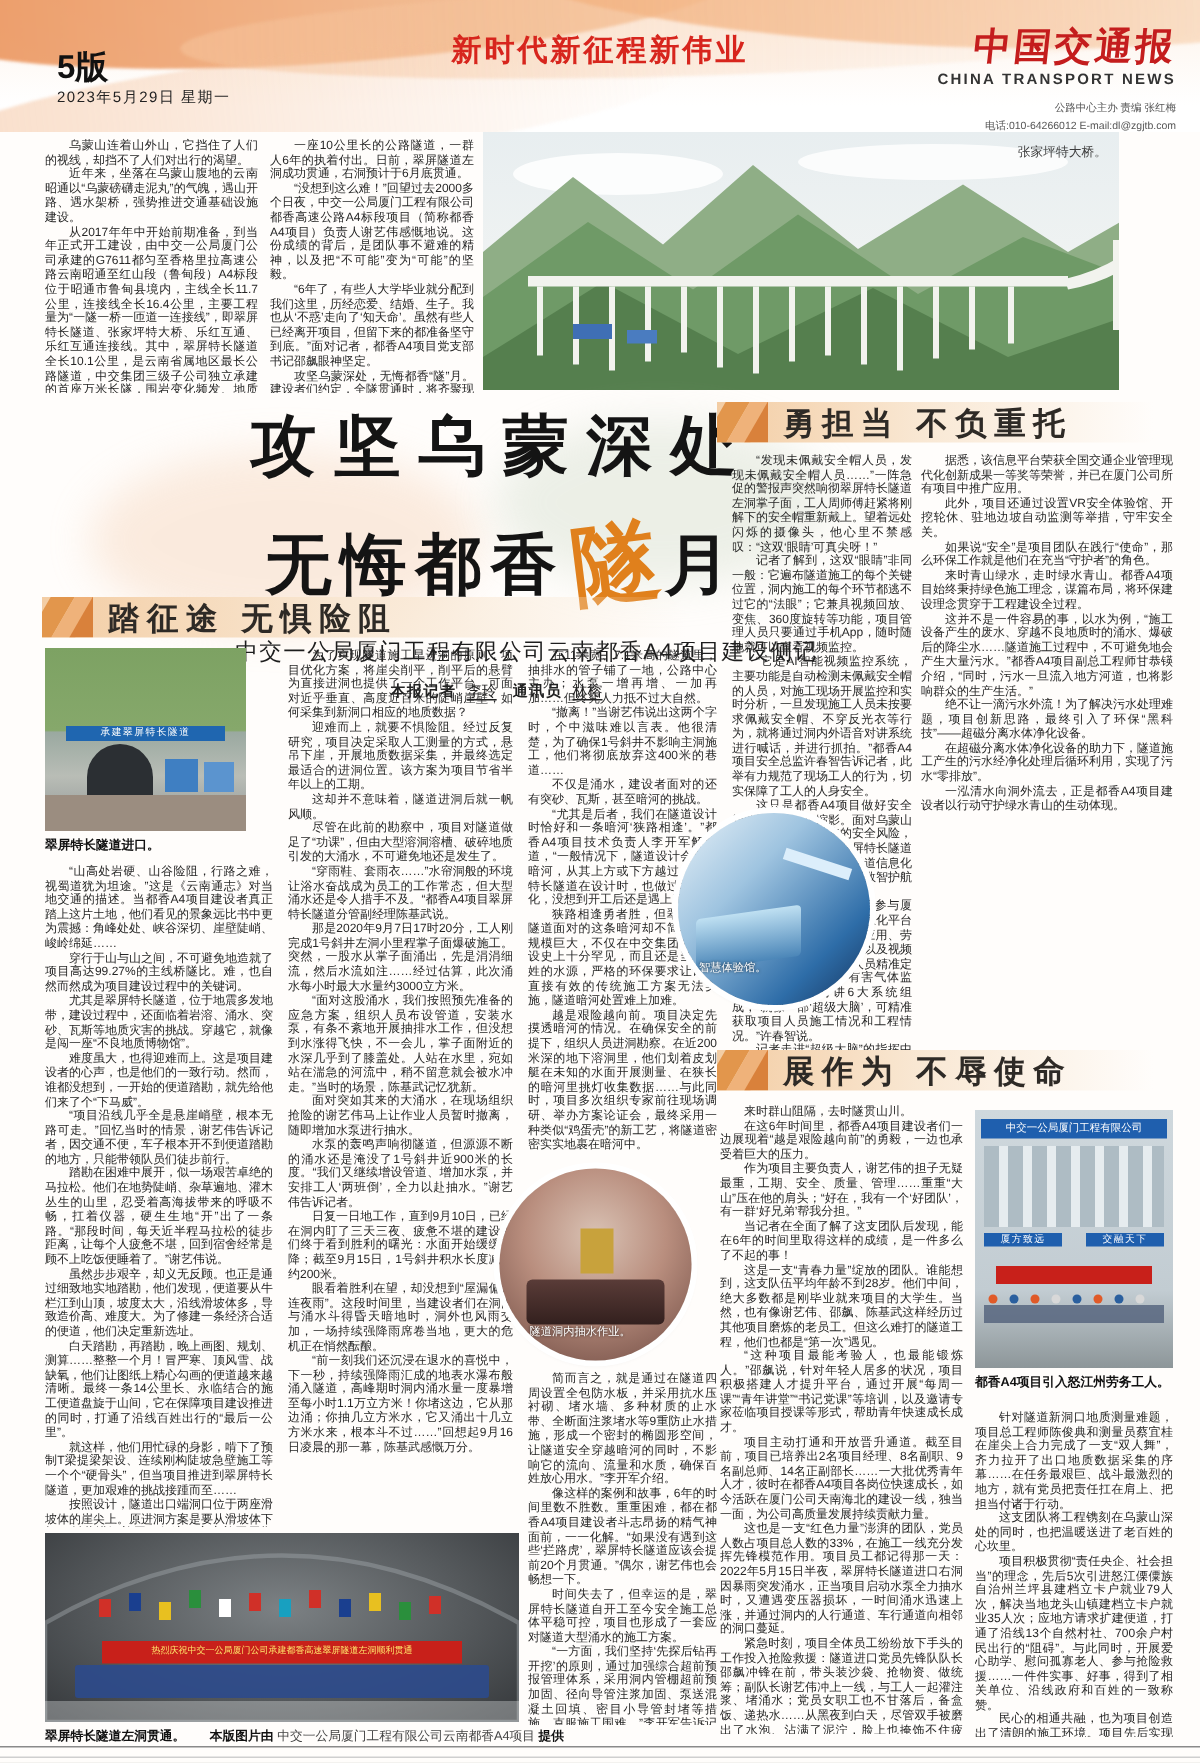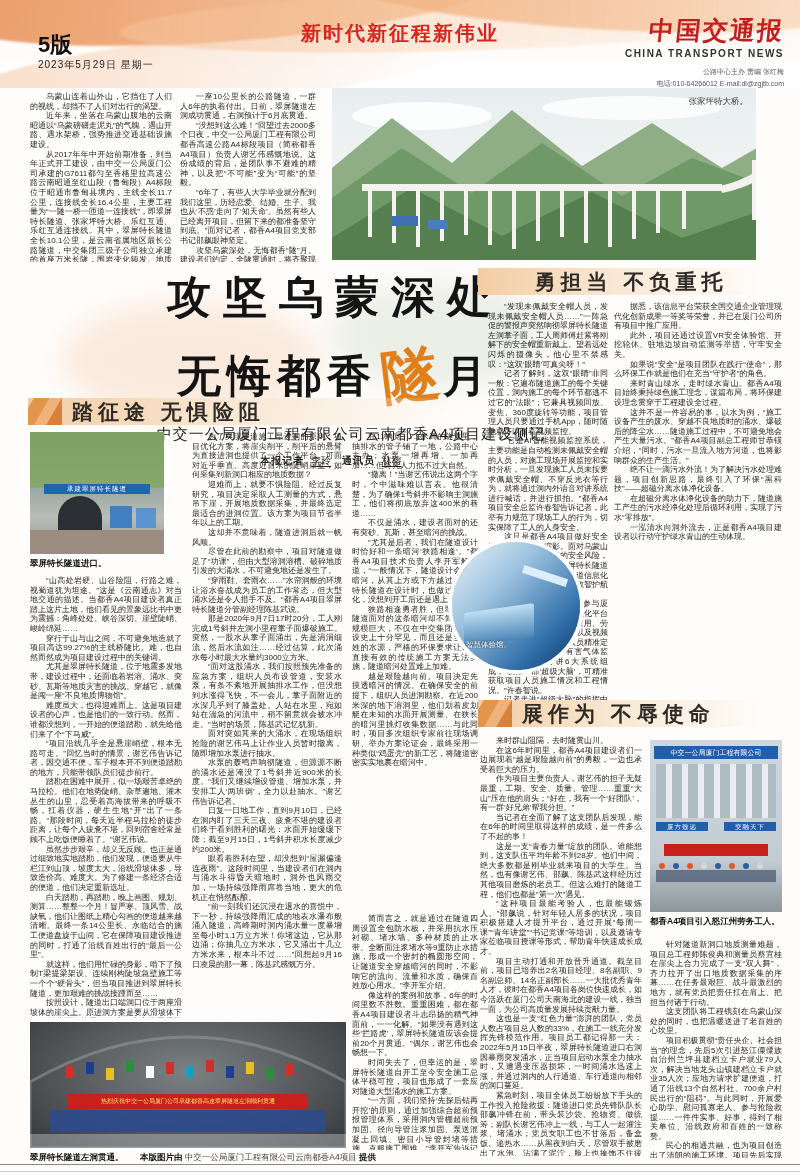--- a/index.html
+++ b/index.html
@@ -84,21 +84,21 @@
       <p>近年来，坐落在乌蒙山腹地的云南昭通以“乌蒙磅礴走泥丸”的气魄，遇山开路、遇水架桥，强势推进交通基础设施建设。</p>
       <p>从2017年年中开始前期准备，到当年正式开工建设，由中交一公局厦门公司承建的G7611都匀至香格里拉高速公路云南昭通至红山段（鲁甸段）A4标段位于昭通市鲁甸县境内，主线全长11.7公里，连接线全长16.4公里，主要工程量为“一隧一桥一匝道一连接线”，即翠屏特长隧道、张家坪特大桥、乐红互通、乐红互通连接线。其中，翠屏特长隧道全长10.1公里，是云南省属地区最长公路隧道，中交集团三级子公司独立承建的首座万米长隧，围岩变化频发、地质破碎，施工难度极大。</p>
     </div>
   <div class="abs textcol" style="left:180px;top:92px;width:136px;height:170px;">
       <p>一座10公里长的公路隧道，一群人6年的执着付出。日前，翠屏隧道左洞成功贯通，右洞预计于6月底贯通。</p>
       <p>“没想到这么难！”回望过去2000多个日夜，中交一公局厦门工程有限公司都香高速公路A4标段项目（简称都香A4项目）负责人谢艺伟感慨地说。这份成绩的背后，是团队事不避难的精神，以及把“不可能”变为“可能”的坚毅。</p>
       <p>“6年了，有些人大学毕业就分配到我们这里，历经恋爱、结婚、生子。我也从‘不惑’走向了‘知天命’。虽然有些人已经离开项目，但留下来的都准备坚守到底。”面对记者，都香A4项目党支部书记邵飙眼神坚定。</p>
       <p>攻坚乌蒙深处，无悔都香“隧”月。建设者们约定，全隧贯通时，将齐聚现场，共同见证这一荣耀时刻。</p>
     </div>
 
-  <div class="abs photo" style="left:332px;top:88px;width:424px;height:172px;">
+  <div class="abs photo" style="left:322px;top:88px;width:424px;height:172px;">
     <svg width="460" height="172">
       <defs>
         <linearGradient id="sky" x1="0" y1="0" x2="0" y2="1">
           <stop offset="0" stop-color="#e8eef0"></stop>
             <stop offset="1" stop-color="#f6f7f4"></stop>
         </linearGradient>
       </defs>
       <rect width="460" height="172" fill="url(#sky)"></rect>
       <ellipse cx="90" cy="28" rx="70" ry="14" fill="#ffffff" opacity="0.85"></ellipse>
       <ellipse cx="300" cy="20" rx="90" ry="12" fill="#ffffff" opacity="0.8"></ellipse>
@@ -198,20 +198,25 @@
       <p>狭路相逢勇者胜，但翠屏特长隧道面对的这条暗河却不简单，其规模巨大，不仅在中交集团公路建设史上十分罕见，而且还是当地百姓的水源，严格的环保要求让许多直接有效的传统施工方案无法实施，隧道暗河处置难上加难。</p>
       <p>越是艰险越向前。项目决定先摸透暗河的情况。在确保安全的前提下，组织人员进洞勘察。在近200米深的地下溶洞里，他们划着皮划艇在未知的水面开展测量、在狭长的暗河里挑灯收集数据……与此同时，项目多次组织专家前往现场调研、举办方案论证会，最终采用一种类似“鸡蛋壳”的新工艺，将隧道密密实实地裹在暗河中。</p>
     </div>
   <div class="abs textcol" style="left:352px;top:914px;width:126px;height:236px;">
       <p>简而言之，就是通过在隧道四周设置全包防水板，并采用抗水压衬砌、堵水墙、多种材质的止水带、全断面注浆堵水等9重防止水措施，形成一个密封的椭圆形空间，让隧道安全穿越暗河的同时，不影响它的流向、流量和水质，确保百姓放心用水。”李开军介绍。</p>
       <p>像这样的案例和故事，6年的时间里数不胜数。重重困难，都在都香A4项目建设者斗志昂扬的精气神面前，一一化解。“如果没有遇到这些‘拦路虎’，翠屏特长隧道应该会提前20个月贯通。”偶尔，谢艺伟也会畅想一下。</p>
       <p>时间失去了，但幸运的是，翠屏特长隧道自开工至今安全施工总体平稳可控，项目也形成了一套应对隧道大型涌水的施工方案。</p>
       <p>“一方面，我们坚持‘先探后钻再开挖’的原则，通过加强综合超前预报管理体系，采用洞内管棚超前预加固、径向导管注浆加固、泵送混凝土回填、密目小导管封堵等措施，克服施工围难。”李开军告诉记者，“另一方面，我们开展工艺工法创新，加强各种防止水和防腐措施，让隧道安全穿越涌水段。”</p>
     </div>
 
+  <div class="abs roundphoto" style="left:333px;top:779px;width:128px;height:128px;background:radial-gradient(circle at 50% 35%,#d9c2b4 0%,#b98e7e 45%,#6e4a42 100%);">
+    <div class="abs" style="left:18px;top:74px;width:92px;height:30px;background:linear-gradient(180deg,#5a3c38,#33201e);border-radius:4px;"></div>
+    <div class="abs" style="left:54px;top:40px;width:22px;height:30px;background:#c8a23c;"></div>
+    <div class="cap-white" style="left:20px;bottom:14px;">隧道洞内抽水作业。</div>
+  </div>
 
   <div class="abs photo" style="left:30px;top:1022px;width:316px;height:126px;background:radial-gradient(ellipse at 50% 40%,#7c8184 0%,#55595c 55%,#34373a 100%);">
     <svg width="316" height="126">
       <path d="M0,126 L0,60 Q158,-30 316,60 L316,126 Z" fill="none" stroke="#9aa0a3" stroke-width="3" opacity=".5"></path>
       <g>
         <rect x="36" y="44" width="8" height="12" fill="#d03028"></rect>
           <rect x="56" y="40" width="8" height="12" fill="#1a3f8f"></rect>
         <rect x="76" y="46" width="8" height="12" fill="#e8c020"></rect>
           <rect x="96" y="38" width="8" height="12" fill="#2a8f3c"></rect>
         <rect x="116" y="44" width="8" height="12" fill="#ffffff"></rect>
@@ -232,21 +237,21 @@
     </svg>
     <div class="abs" style="left:38px;top:72px;width:240px;height:15px;background:#c8201a;color:#ffe46a;font-size:6px;line-height:15px;text-align:center;white-space:nowrap;overflow:hidden;">热烈庆祝中交一公局厦门公司承建都香高速翠屏隧道左洞顺利贯通</div>
   </div>
   <div class="abs" style="left:30px;top:1152px;width:452px;font-size:8.5px;color:#111;">
     <b>翠屏特长隧道左洞贯通。</b>
     <span style="margin-left:14px;font-weight:bold;">本版图片由</span>
     <span style="color:#444;">中交一公局厦门工程有限公司云南都香A4项目</span>
     <b>提供</b>
   </div>
 
-  <div class="abs secbar" style="left:478px;top:268px;width:306px;flex-direction:column;">
+  <div class="abs secbar" style="left:478px;top:268px;width:306px;">
     <span class="deco">
         <i class="a"></i>
         <i class="b"></i>
         <i class="c"></i>
       </span>
     <span class="sectitle">勇担当 不负重托</span>
   </div>
   <div class="abs textcol" style="left:488px;top:302px;width:120px;height:398px;">
       <p>“发现未佩戴安全帽人员，发现未佩戴安全帽人员……”一阵急促的警报声突然响彻翠屏特长隧道左洞掌子面，工人周师傅赶紧将刚解下的安全帽重新戴上。望着远处闪烁的摄像头，他心里不禁感叹：“这双‘眼睛’可真尖呀！”</p>
       <p>记者了解到，这双“眼睛”非同一般：它遍布隧道施工的每个关键位置，洞内施工的每个环节都逃不过它的“法眼”；它兼具视频回放、变焦、360度旋转等功能，项目管理人员只要通过手机App，随时随地就可以查看视频监控。</p>

